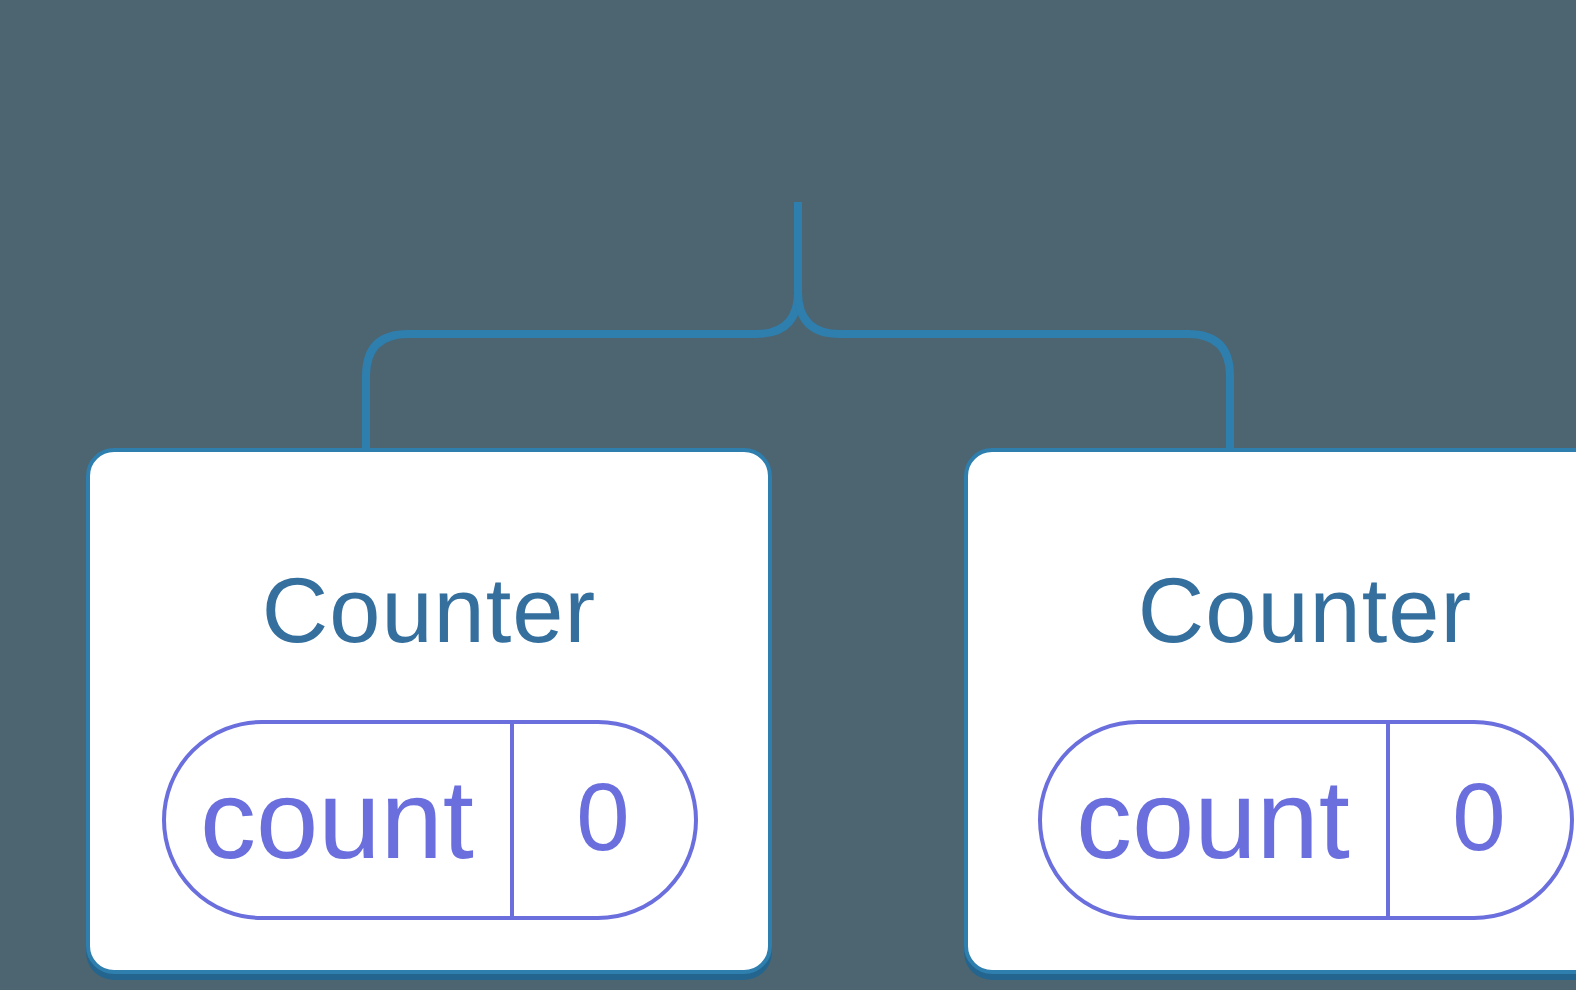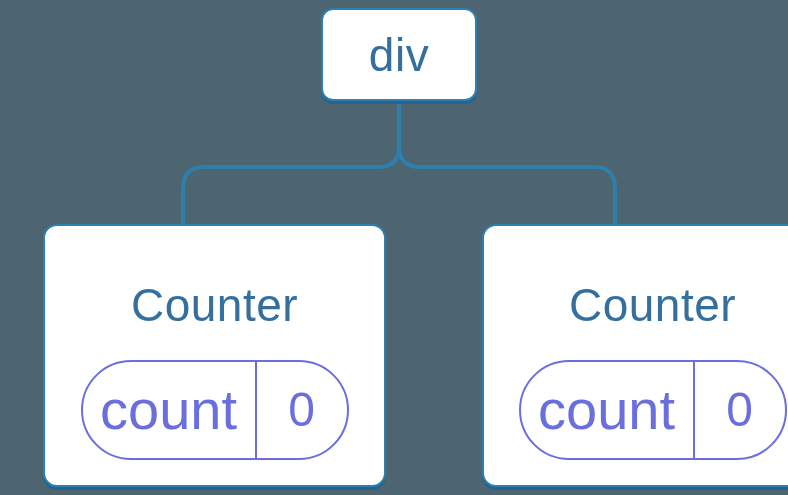--- a/index.html
+++ b/index.html
@@ -109,23 +109,20 @@
 </head>
 <body>
 
 <div class="stage">
 
   <svg class="connectors" viewBox="0 0 788 495" aria-hidden="true">
     <path d="M399 101 V146 Q399 167 378 167 H204 Q183 167 183 188 V227"></path>
     <path d="M399 101 V146 Q399 167 420 167 H594 Q615 167 615 188 V227"></path>
   </svg>
 
-  <div class="node root-node">
-    <span class="node-label">div</span>
-  </div>
 
   <div class="card card-left">
     <div class="card-title">Counter</div>
     <div class="state-pill">
       <div class="state-key">count</div>
       <div class="state-divider"></div>
       <div class="state-value">0</div>
     </div>
   </div>
 

